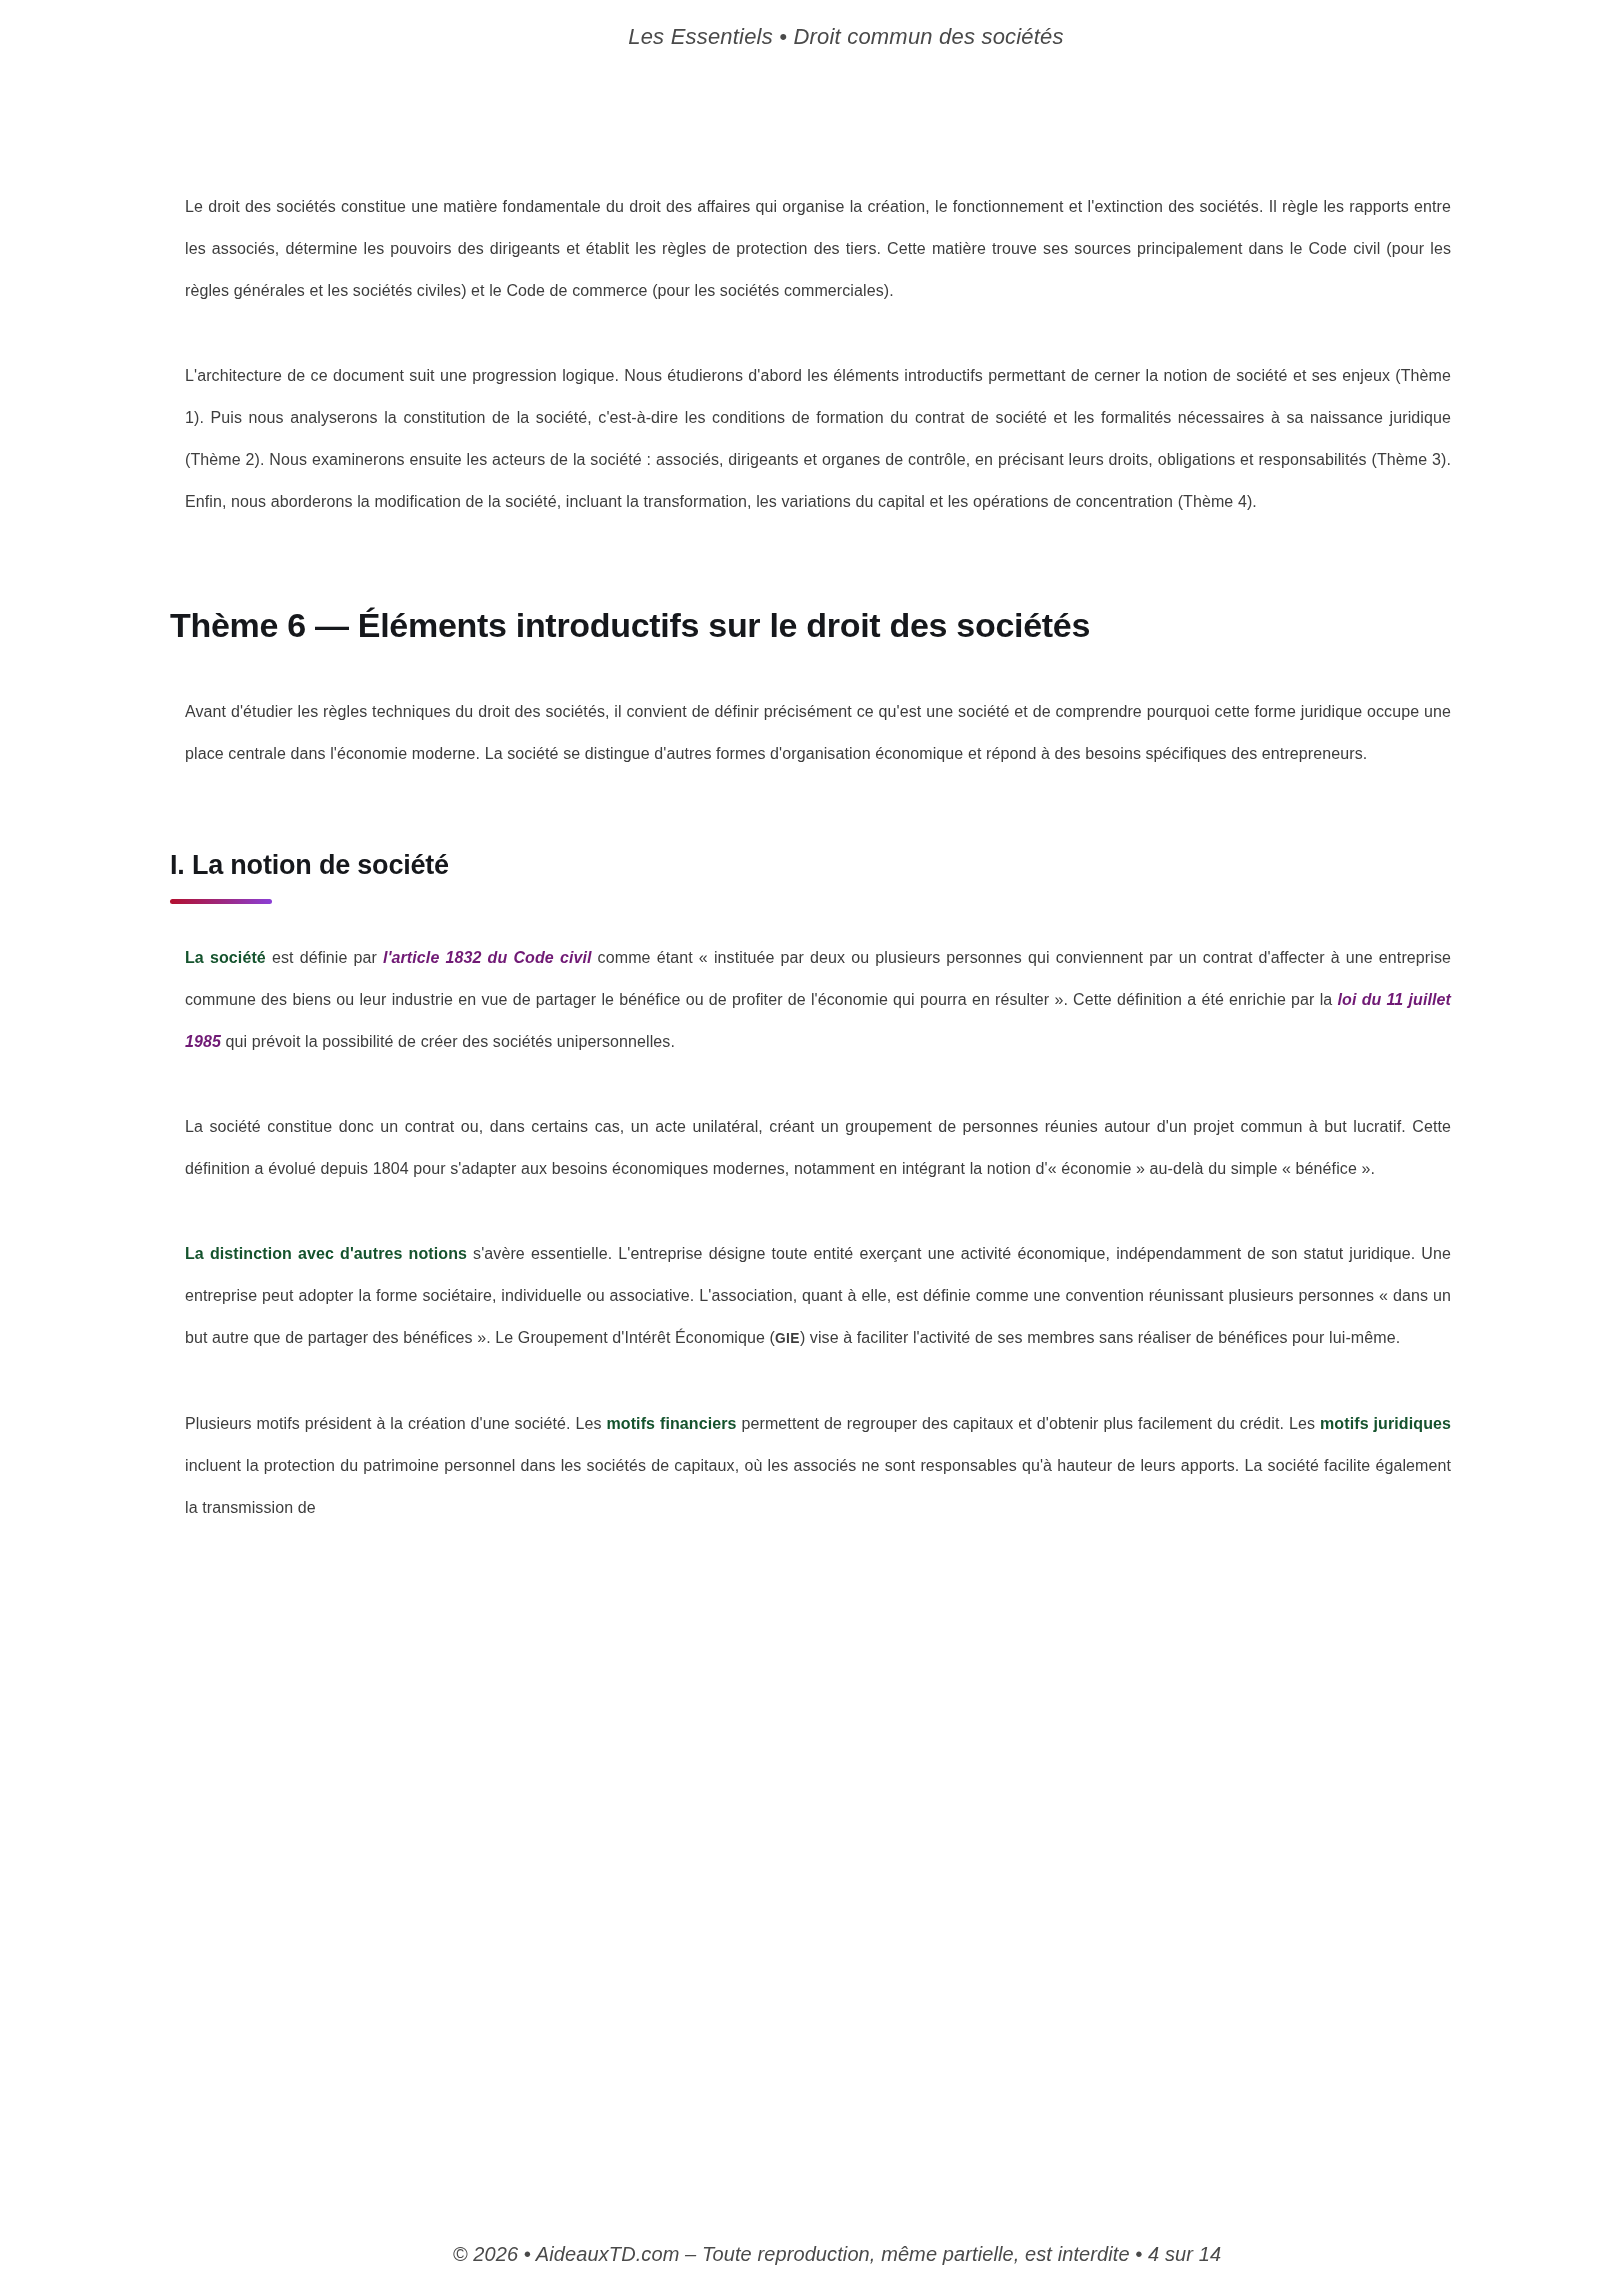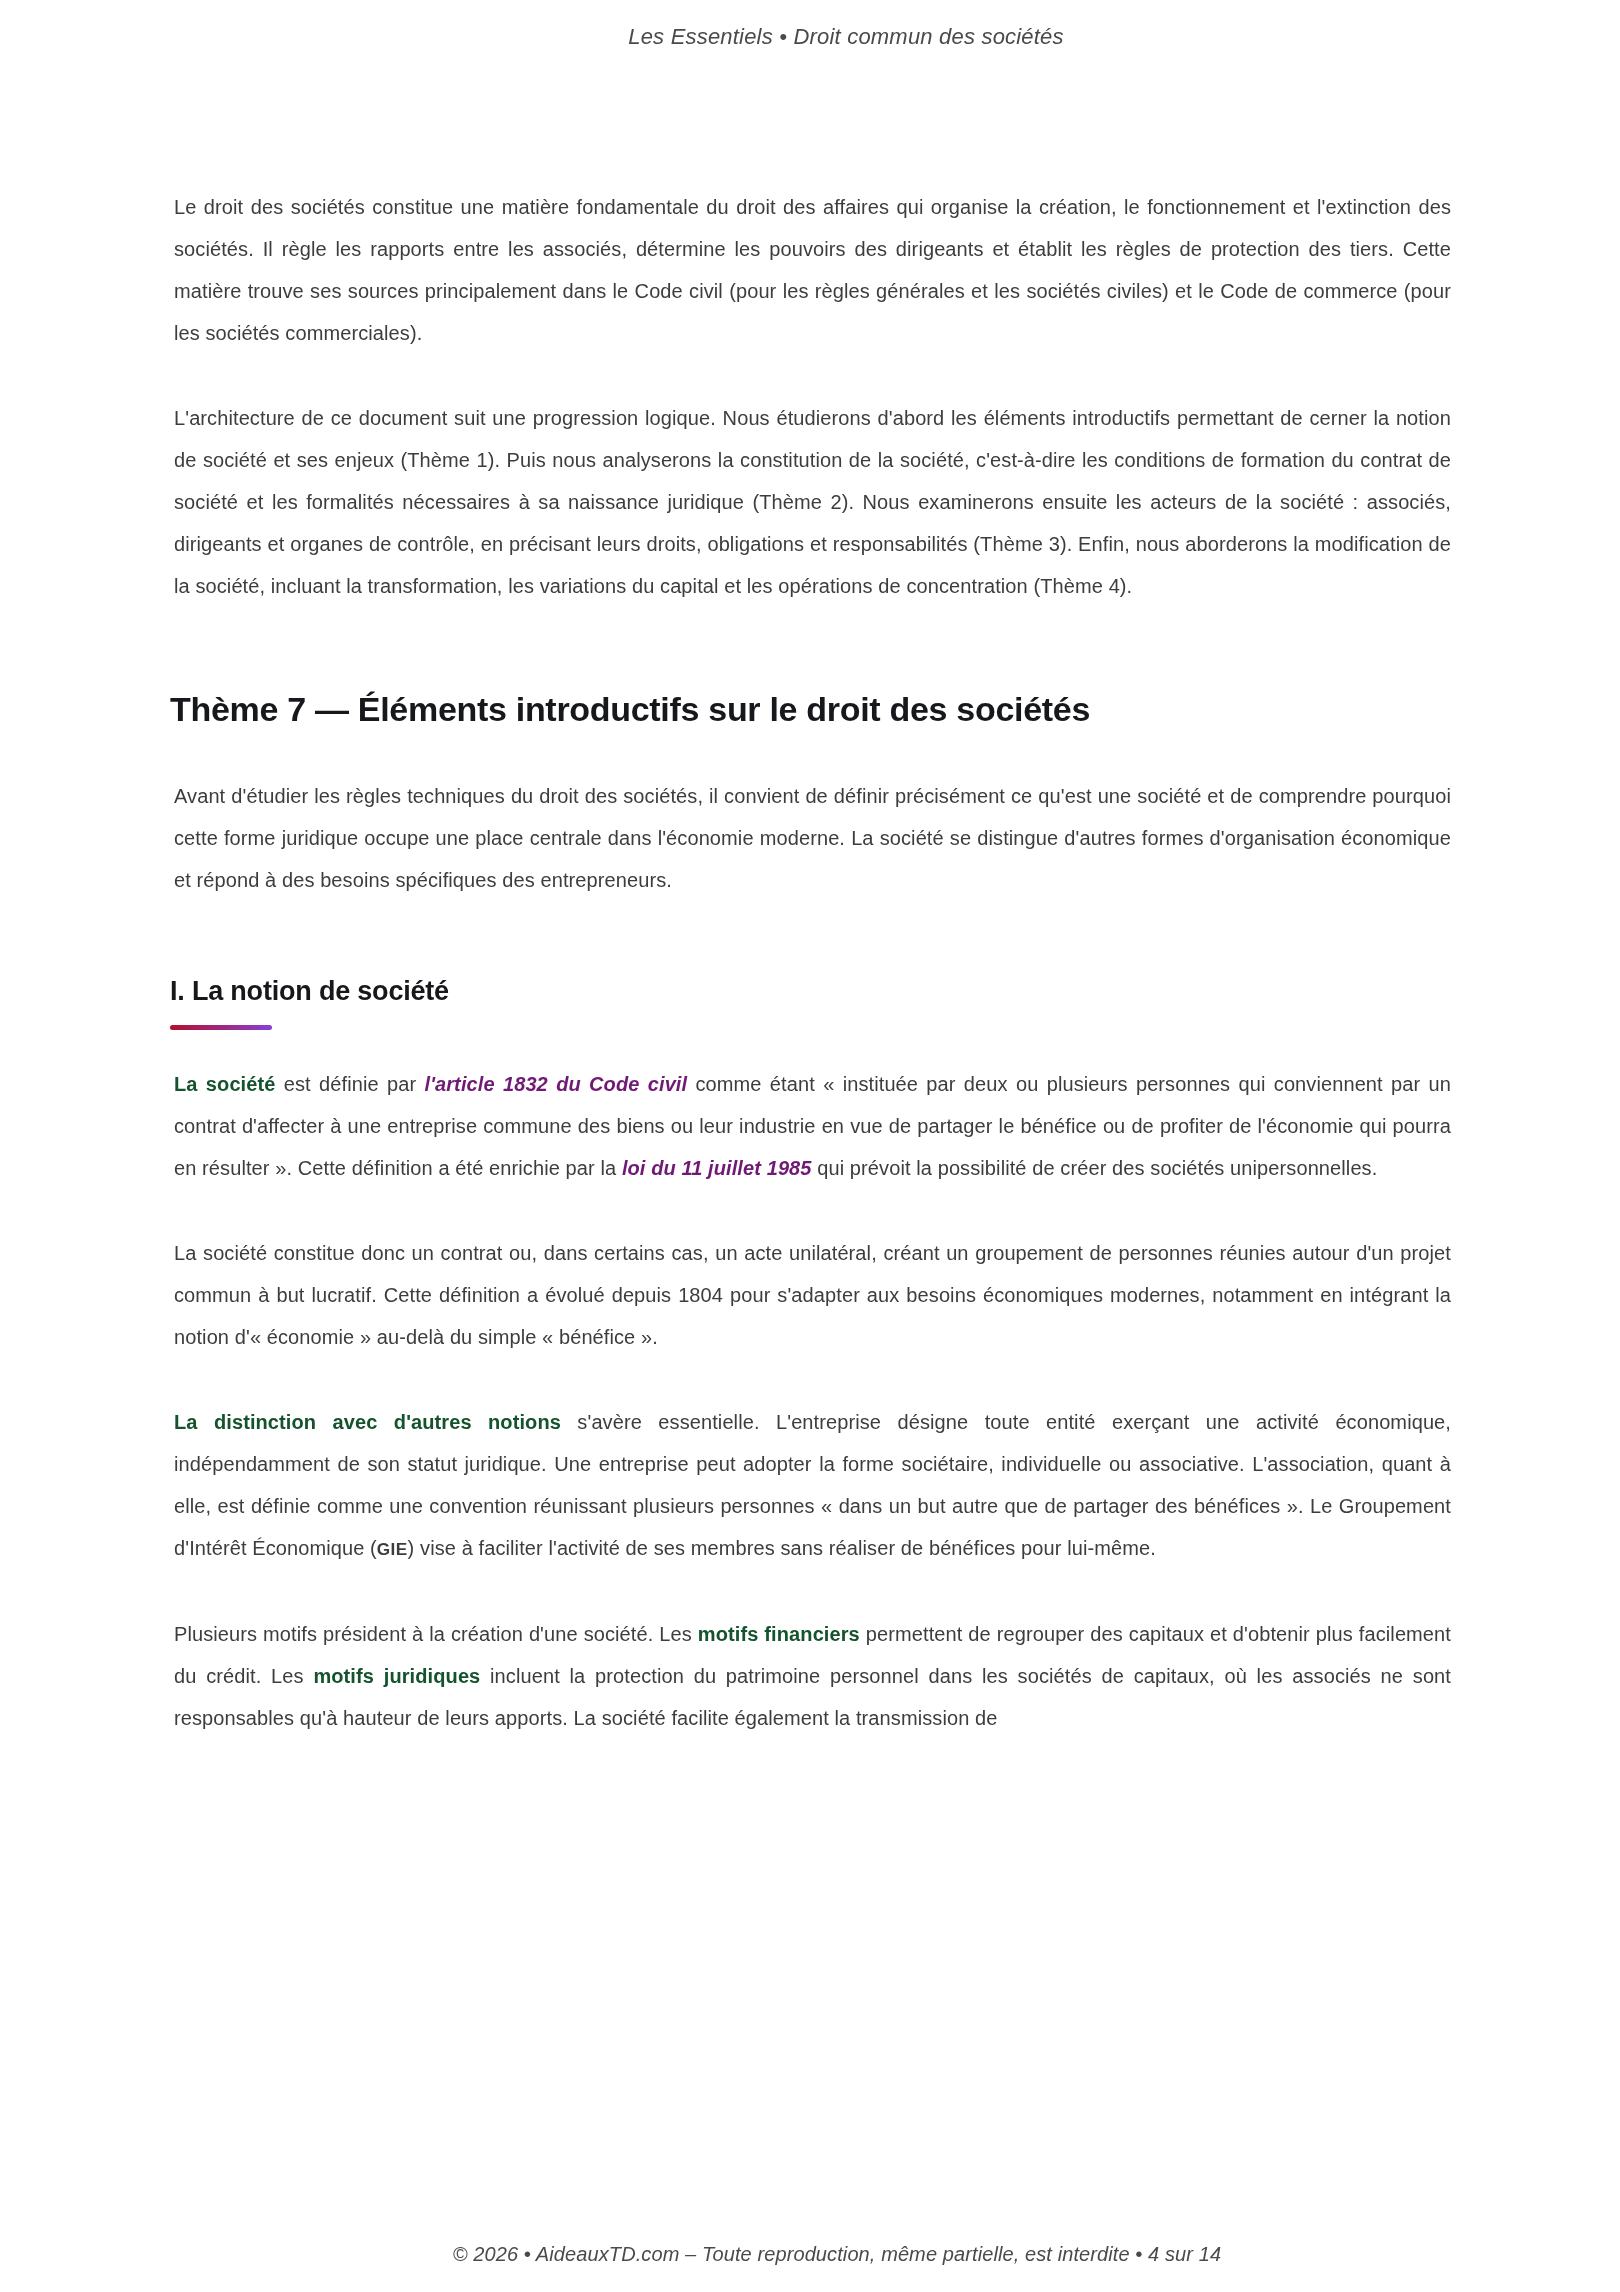--- a/index.html
+++ b/index.html
@@ -35,22 +35,22 @@
 
   
   .content {
     position: absolute;
     left: 170px;
     top: 186px;
     width: 1281px;
   }
 
   p.body-par {
-    margin: 0 0 43px 4px;
-    font-size: 20px;
+    margin: 0 0 43px 15px;
+    font-size: 16px;
     line-height: 42px;
     color: #3d3d3d;
     text-align: justify;
     letter-spacing: 0.1px;
     -webkit-hyphens: none;
     hyphens: none;
   }
 
   p.body-par:last-child { margin-bottom: 0; }
 
@@ -114,21 +114,21 @@
 <div class="page">
 
   <div class="running-header">Les Essentiels • Droit commun des sociétés</div>
 
   <div class="content">
 
     <p class="body-par">Le droit des sociétés constitue une matière fondamentale du droit des affaires qui organise la création, le fonctionnement et l'extinction des sociétés. Il règle les rapports entre les associés, détermine les pouvoirs des dirigeants et établit les règles de protection des tiers. Cette matière trouve ses sources principalement dans le Code civil (pour les règles générales et les sociétés civiles) et le Code de commerce (pour les sociétés commerciales).</p>
 
     <p class="body-par">L'architecture de ce document suit une progression logique. Nous étudierons d'abord les éléments introductifs permettant de cerner la notion de société et ses enjeux (Thème 1). Puis nous analyserons la constitution de la société, c'est-à-dire les conditions de formation du contrat de société et les formalités nécessaires à sa naissance juridique (Thème 2). Nous examinerons ensuite les acteurs de la société : associés, dirigeants et organes de contrôle, en précisant leurs droits, obligations et responsabilités (Thème 3). Enfin, nous aborderons la modification de la société, incluant la transformation, les variations du capital et les opérations de concentration (Thème 4).</p>
 
-    <h2 class="theme-heading">Thème 7 — Éléments introductifs sur le droit des sociétés</h2>
+    <h2 class="theme-heading">Thème 6 — Éléments introductifs sur le droit des sociétés</h2>
 
     <p class="body-par">Avant d'étudier les règles techniques du droit des sociétés, il convient de définir précisément ce qu'est une société et de comprendre pourquoi cette forme juridique occupe une place centrale dans l'économie moderne. La société se distingue d'autres formes d'organisation économique et répond à des besoins spécifiques des entrepreneurs.</p>
 
     <h3 class="section-heading">I. La notion de société</h3>
     <div class="heading-rule"></div>
 
     <p class="body-par"><span class="b">La société</span><span> est définie par </span><span class="ref">l'article 1832 du Code civil</span><span> comme étant « instituée par deux ou plusieurs personnes qui conviennent par un contrat d'affecter à une entreprise commune des biens ou leur industrie en vue de partager le bénéfice ou de profiter de l'économie qui pourra en résulter ». Cette définition a été enrichie par la </span><span class="ref">loi du 11 juillet 1985</span><span> qui prévoit la possibilité de créer des sociétés unipersonnelles.</span></p>
 
     <p class="body-par">La société constitue donc un contrat ou, dans certains cas, un acte unilatéral, créant un groupement de personnes réunies autour d'un projet commun à but lucratif. Cette définition a évolué depuis 1804 pour s'adapter aux besoins économiques modernes, notamment en intégrant la notion d'« économie » au-delà du simple « bénéfice ».</p>
 

